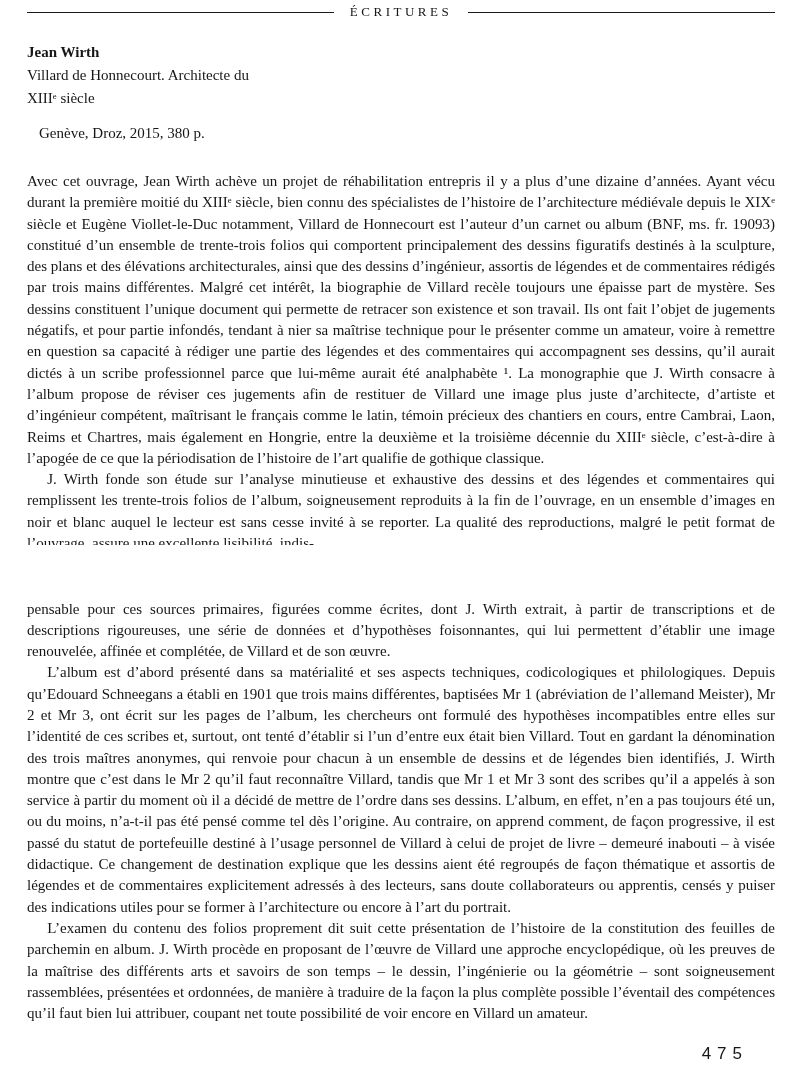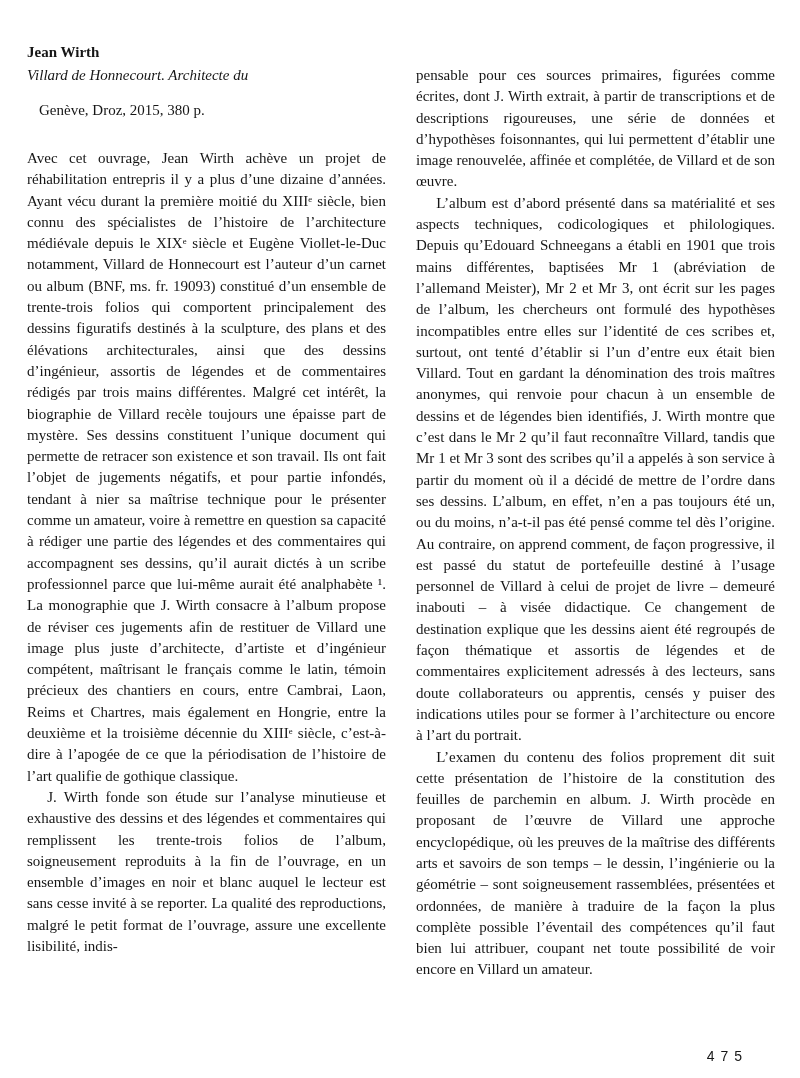--- a/index.html
+++ b/index.html
@@ -42,77 +42,83 @@
   }
   
   .columns {
     position: absolute;
     top: 41px;
     left: 27px;
     right: 25px;
     bottom: 0;
     display: flex;
     gap: 30px;
+    flex-direction: column;
   }
   .col {
     flex: 1 1 0;
     min-width: 0;
     text-align: justify;
     font-size: 15px;
     line-height: 21.3px;
     overflow: hidden;
   }
   .review-heading {
     margin-bottom: 26px;
     text-align: left;
     line-height: 23px;
   }
   .review-heading .author {
     margin: 0;
     font-weight: bold;
   }
   .review-heading .book-title-line {
     margin: 0;
-    font-style: italic;
   }
   .review-heading .imprint {
     margin: 12px;
   }
   .para {
     margin: 0;
     text-indent: 1.35em;
   }
   .para.no-indent {
     text-indent: 0;
     margin-top: 24px;
   }
   
   .page-number {
     position: absolute;
     right: 52px;
     bottom: 14px;
     font-family: "Liberation Sans", "DejaVu Sans", sans-serif;
-    font-size: 14px;
+    font-size: 17px;
     font-weight: 500;
     letter-spacing: 6px;
     color: #161616;
   }
 </style>
 </head>
 <body>
 
 <div class="page">
 
+  <header class="running-head">
+    <span class="rule"></span>
+    <span class="head-title">ÉCRITURES</span>
+    <span class="rule"></span>
+  </header>
 
   <div class="columns">
 
     <div class="col col-left">
       <div class="review-heading">
         <p class="author">Jean Wirth</p>
         <p class="book-title-line">Villard de Honnecourt. Architecte du</p>
+        <p class="book-title-line">XIIIᵉ siècle</p>
         <p class="imprint">Genève, Droz, 2015, 380 p.</p>
       </div>
       <p class="para no-indent">Avec cet ouvrage, Jean Wirth achève un projet de réhabilitation entrepris il y a plus d’une dizaine d’années. Ayant vécu durant la première moitié du XIIIᵉ siècle, bien connu des spécialistes de l’histoire de l’architecture médiévale depuis le XIXᵉ siècle et Eugène Viollet-le-Duc notamment, Villard de Honnecourt est l’auteur d’un carnet ou album (BNF, ms. fr. 19093) constitué d’un ensemble de trente-trois folios qui comportent principalement des dessins figuratifs destinés à la sculpture, des plans et des élévations architecturales, ainsi que des dessins d’ingénieur, assortis de légendes et de commentaires rédigés par trois mains différentes. Malgré cet intérêt, la biographie de Villard recèle toujours une épaisse part de mystère. Ses dessins constituent l’unique document qui permette de retracer son existence et son travail. Ils ont fait l’objet de jugements négatifs, et pour partie infondés, tendant à nier sa maîtrise technique pour le présenter comme un amateur, voire à remettre en question sa capacité à rédiger une partie des légendes et des commentaires qui accompagnent ses dessins, qu’il aurait dictés à un scribe professionnel parce que lui-même aurait été analphabète ¹. La monographie que J. Wirth consacre à l’album propose de réviser ces jugements afin de restituer de Villard une image plus juste d’architecte, d’artiste et d’ingénieur compétent, maîtrisant le français comme le latin, témoin précieux des chantiers en cours, entre Cambrai, Laon, Reims et Chartres, mais également en Hongrie, entre la deuxième et la troisième décennie du XIIIᵉ siècle, c’est-à-dire à l’apogée de ce que la périodisation de l’histoire de l’art qualifie de gothique classique.</p>
       <p class="para">J. Wirth fonde son étude sur l’analyse minutieuse et exhaustive des dessins et des légendes et commentaires qui remplissent les trente-trois folios de l’album, soigneusement reproduits à la fin de l’ouvrage, en un ensemble d’images en noir et blanc auquel le lecteur est sans cesse invité à se reporter. La qualité des reproductions, malgré le petit format de l’ouvrage, assure une excellente lisibilité, indis-</p>
     </div>
 
     <div class="col col-right">
       <p class="para no-indent">pensable pour ces sources primaires, figurées comme écrites, dont J. Wirth extrait, à partir de transcriptions et de descriptions rigoureuses, une série de données et d’hypothèses foisonnantes, qui lui permettent d’établir une image renouvelée, affinée et complétée, de Villard et de son œuvre.</p>
       <p class="para">L’album est d’abord présenté dans sa matérialité et ses aspects techniques, codicologiques et philologiques. Depuis qu’Edouard Schneegans a établi en 1901 que trois mains différentes, baptisées Mr 1 (abréviation de l’allemand Meister), Mr 2 et Mr 3, ont écrit sur les pages de l’album, les chercheurs ont formulé des hypothèses incompatibles entre elles sur l’identité de ces scribes et, surtout, ont tenté d’établir si l’un d’entre eux était bien Villard. Tout en gardant la dénomination des trois maîtres anonymes, qui renvoie pour chacun à un ensemble de dessins et de légendes bien identifiés, J. Wirth montre que c’est dans le Mr 2 qu’il faut reconnaître Villard, tandis que Mr 1 et Mr 3 sont des scribes qu’il a appelés à son service à partir du moment où il a décidé de mettre de l’ordre dans ses dessins. L’album, en effet, n’en a pas toujours été un, ou du moins, n’a-t-il pas été pensé comme tel dès l’origine. Au contraire, on apprend comment, de façon progressive, il est passé du statut de portefeuille destiné à l’usage personnel de Villard à celui de projet de livre – demeuré inabouti – à visée didactique. Ce changement de destination explique que les dessins aient été regroupés de façon thématique et assortis de légendes et de commentaires explicitement adressés à des lecteurs, sans doute collaborateurs ou apprentis, censés y puiser des indications utiles pour se former à l’architecture ou encore à l’art du portrait.</p>
       <p class="para">L’examen du contenu des folios proprement dit suit cette présentation de l’histoire de la constitution des feuilles de parchemin en album. J. Wirth procède en proposant de l’œuvre de Villard une approche encyclopédique, où les preuves de la maîtrise des différents arts et savoirs de son temps – le dessin, l’ingénierie ou la géométrie – sont soigneusement rassemblées, présentées et ordonnées, de manière à traduire de la façon la plus complète possible l’éventail des compétences qu’il faut bien lui attribuer, coupant net toute possibilité de voir encore en Villard un amateur.</p>

